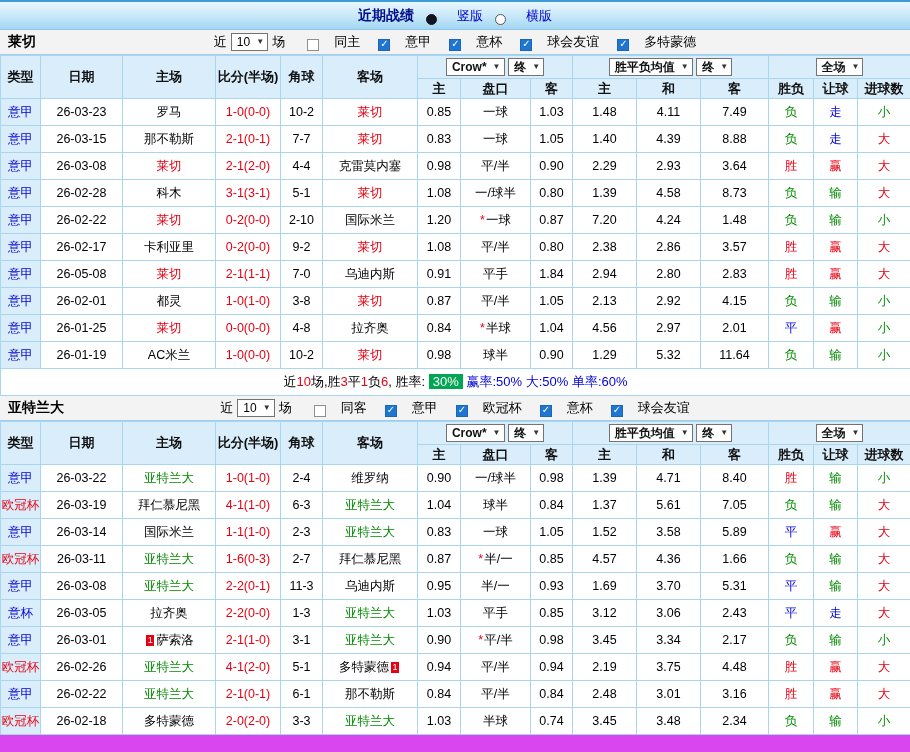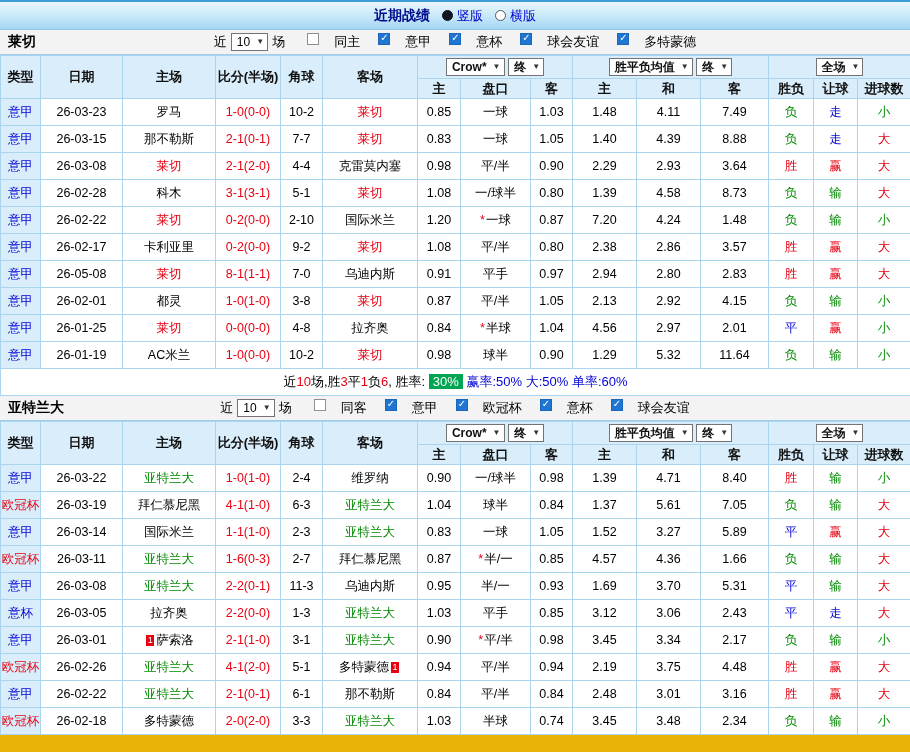--- a/index.html
+++ b/index.html
@@ -1,34 +1,34 @@
 <!DOCTYPE html>
 <html><head>
 <meta charset="utf-8">
 <style>
   *{margin:0;padding:0;box-sizing:border-box}
   html,body{background:#fff}
   body{width:910px;font-family:"Liberation Sans","DejaVu Sans",sans-serif;color:#000}
-  .page{width:910px;height:752px;overflow:hidden;background:#eab308}
+  .page{width:910px;height:752px;overflow:hidden;background:#d946ef}
 
   
   .topbar{height:30px;background:linear-gradient(#eaf7fe 0%,#c6e7f9 55%,#a3d6f2 100%);
     border-top:2px solid #3d9bd5;border-bottom:1px solid #8fc5e8;
     display:flex;align-items:center;justify-content:center;gap:12px}
   .topbar .title{font-weight:bold;font-size:14px;color:#000a8c}
-  .opt{display:inline-flex;align-items:center;gap:4px;color:#0000cc;font-size:13px;cursor:pointer}
+  .opt{display:inline-flex;align-items:flex-end;gap:20px;color:#0000cc;font-size:13px;cursor:pointer}
   .radio{width:11px;height:11px;border-radius:50%;border:1px solid #555;background:#fff;display:inline-block}
   .radio.checked{background:#14141e;border-color:#14141e}
 
   
   .filter-row{height:25px;background:#f3f3f3;border-bottom:1px solid #9fcdea;
     position:relative;display:flex;align-items:center;justify-content:center;font-size:13px}
   .team-name{position:absolute;left:8px;font-weight:bold;font-size:14px;color:#000}
   .filters{display:flex;align-items:center;gap:4px}
-  .cb{display:inline-flex;align-items:flex-start;gap:15px;margin-left:18px;cursor:pointer}
+  .cb{display:inline-flex;align-items:flex-end;gap:15px;margin-left:18px;cursor:pointer}
   .box{width:12px;height:12px;border:1px solid #8f8f8f;background:#fff;display:inline-block;position:relative;flex:0 0 auto}
   .box.checked{background:#1f75d2;border-color:#1b66b8}
   .box.checked::after{content:"✓";position:absolute;left:1px;top:-2px;color:#fff;font-size:10px;font-weight:bold}
 
   
   .sel{display:inline-flex;align-items:center;justify-content:space-between;gap:6px;background:#fff;
     border:1px solid #737373;padding:1px 3px 1px 5px;font-size:12px;line-height:14px;min-width:34px;cursor:pointer;vertical-align:middle}
   .sel .arr{font-size:8px;color:#333}
 
   
@@ -273,26 +273,26 @@
             <td>3.57</td>
             <td class="c-red">胜</td>
             <td class="c-red">赢</td>
             <td class="c-red">大</td>
           </tr>
 
           <tr class="row">
             <td class="type c-blue">意甲</td>
             <td>26-05-08</td>
             <td><span class="c-red">莱切</span></td>
-            <td class="score">8-1(1-1)</td>
+            <td class="score">2-1(1-1)</td>
             <td>7-0</td>
             <td><span class="c-black">乌迪内斯</span></td>
             <td>0.91</td>
             <td><span>平手</span></td>
-            <td>0.97</td>
+            <td>1.84</td>
             <td>2.94</td>
             <td>2.80</td>
             <td>2.83</td>
             <td class="c-red">胜</td>
             <td class="c-red">赢</td>
             <td class="c-red">大</td>
           </tr>
 
           <tr class="row">
             <td class="type c-blue">意甲</td>
@@ -498,21 +498,21 @@
             <td class="type c-blue">意甲</td>
             <td>26-03-14</td>
             <td><span class="c-black">国际米兰</span></td>
             <td class="score">1-1(1-0)</td>
             <td>2-3</td>
             <td><span class="c-green">亚特兰大</span></td>
             <td>0.83</td>
             <td><span>一球</span></td>
             <td>1.05</td>
             <td>1.52</td>
-            <td>3.27</td>
+            <td>3.58</td>
             <td>5.89</td>
             <td class="c-blue">平</td>
             <td class="c-red">赢</td>
             <td class="c-red">大</td>
           </tr>
 
           <tr class="row">
             <td class="type c-red">欧冠杯</td>
             <td>26-03-11</td>
             <td><span class="c-green">亚特兰大</span></td>

